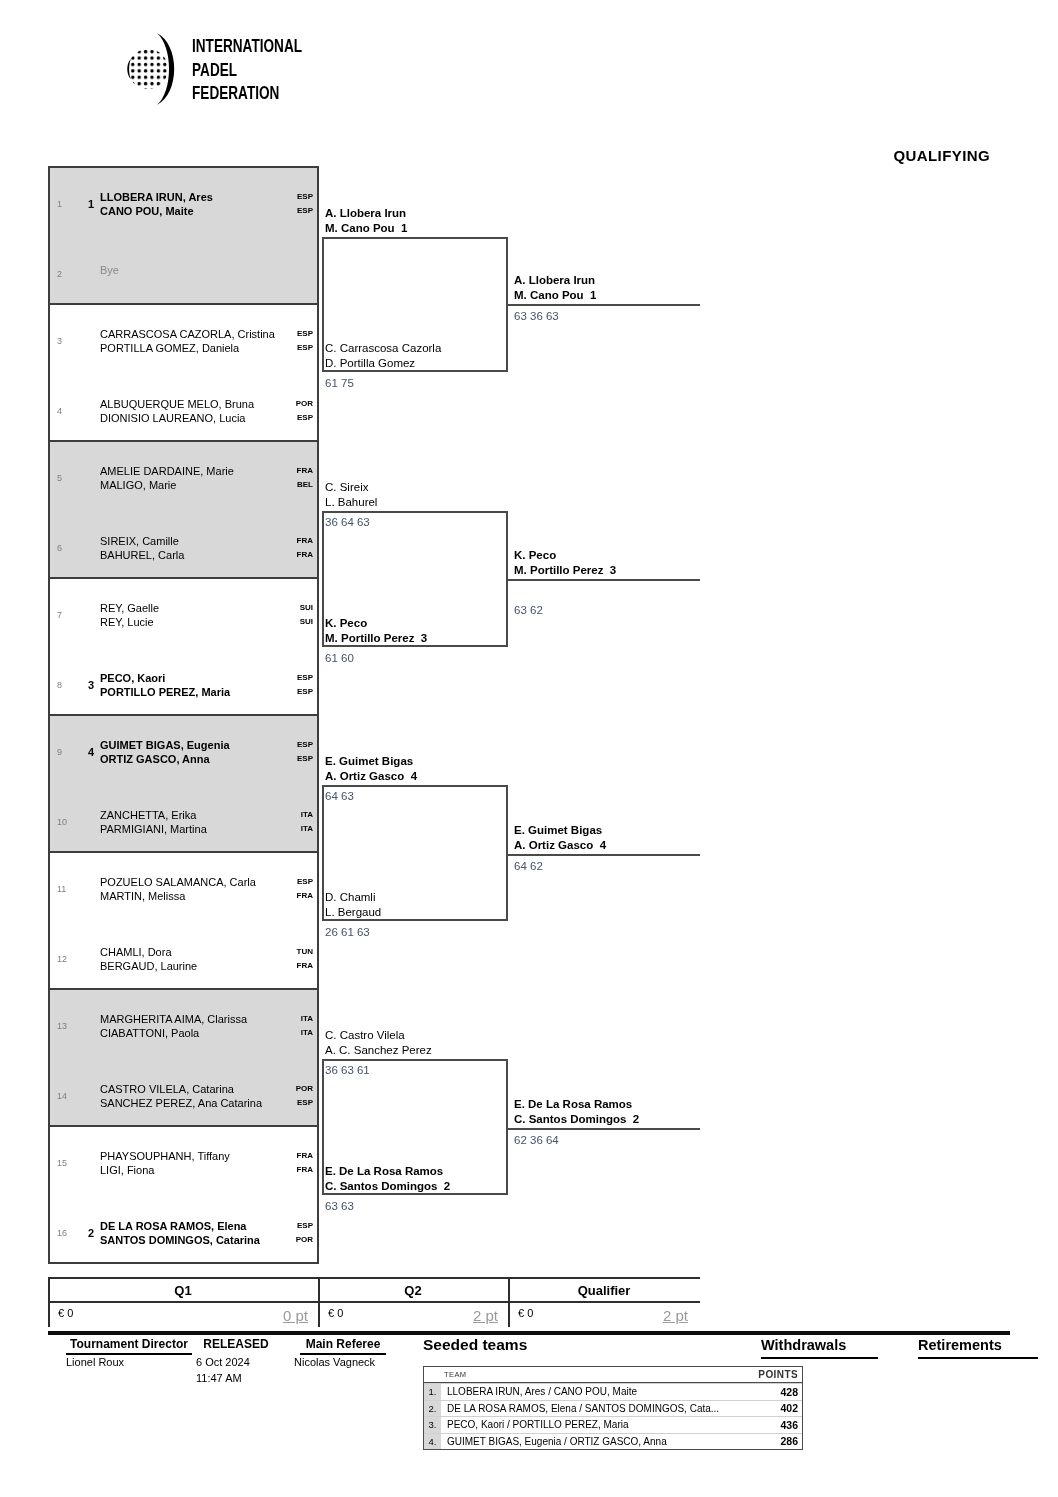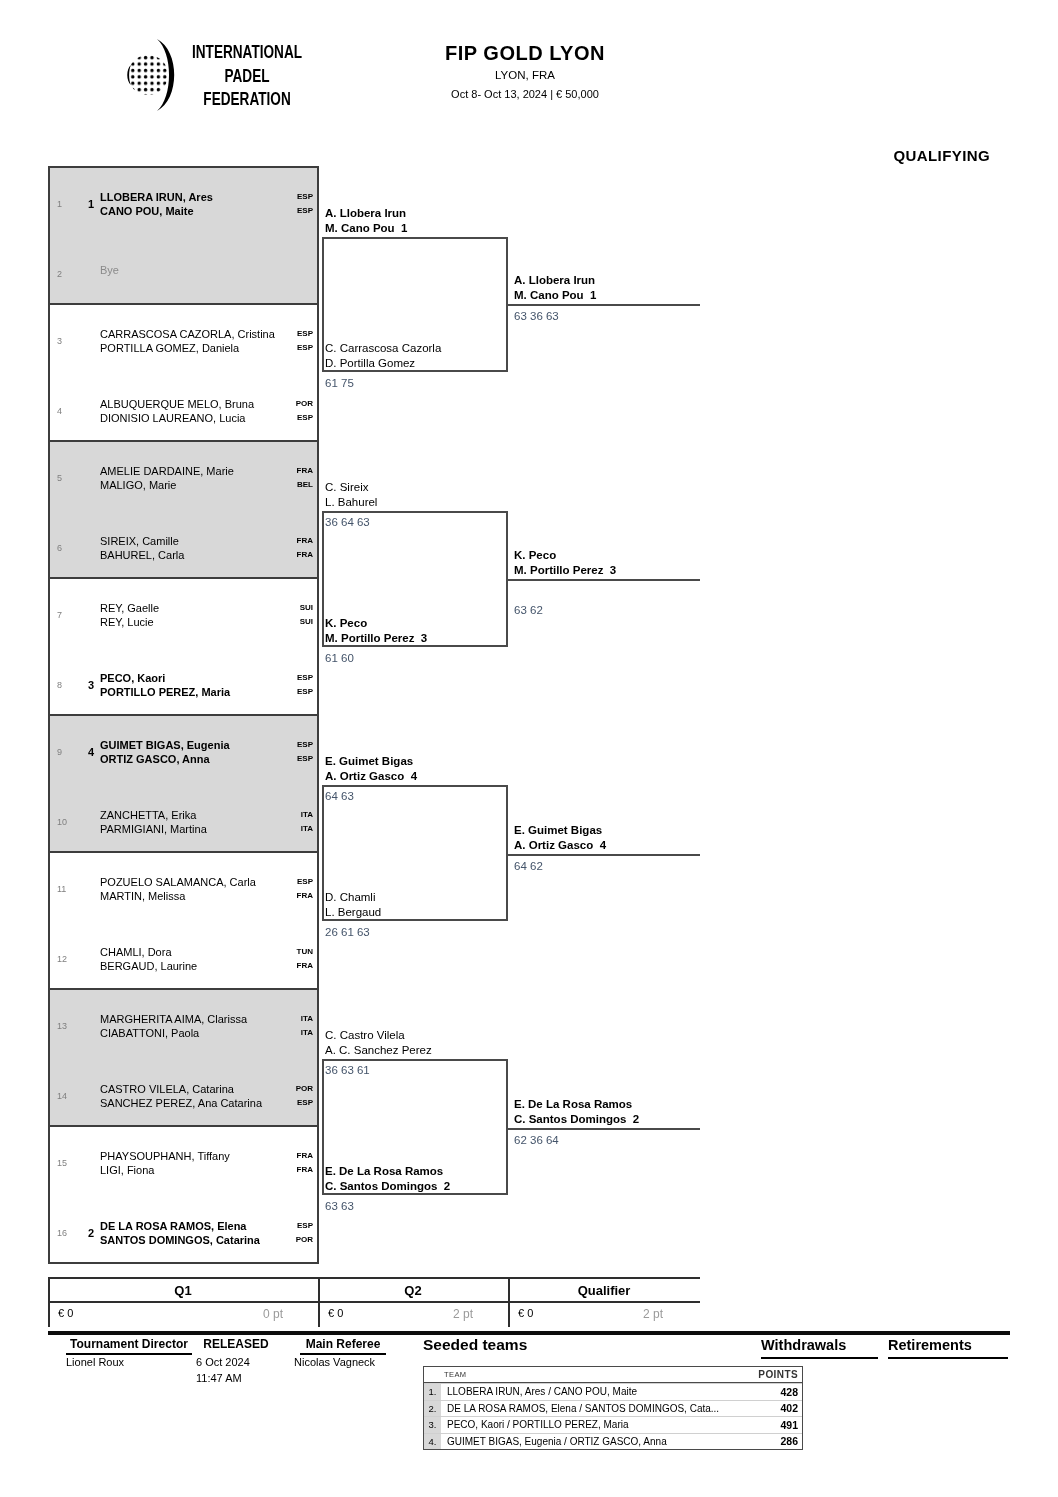--- a/index.html
+++ b/index.html
@@ -1,21 +1,21 @@
 <!DOCTYPE html>
 <html><head>
 <meta charset="utf-8">
 <style>
   html,body{margin:0;padding:0;background:#888;}
   #page{position:relative;width:1058px;height:1497px;background:#ffffff;
         font-family:"Liberation Sans","DejaVu Sans",sans-serif;color:#000;overflow:hidden;}
   .abs{position:absolute;}
 
   
-  #logo{left:124px;top:36px;display:flex;align-items:center;text-align:center;}
+  #logo{left:124px;top:30px;display:flex;align-items:center;}
   #logo-text{margin-left:6px;font-weight:bold;font-size:17px;line-height:21px;
              transform:scale(0.8,1.12);transform-origin:left center;letter-spacing:0;}
   #title-block{left:360px;top:42px;width:330px;text-align:center;}
   #evt-title{font-size:20px;font-weight:bold;letter-spacing:.5px;}
   #evt-loc{font-size:11.5px;margin-top:4px;}
   #evt-date{font-size:11px;margin-top:7px;}
   #stage-label{top:147px;right:68px;font-size:15px;font-weight:bold;letter-spacing:.4px;}
 
   
   #q1col{left:48px;top:166px;width:271px;height:1098px;border:2px solid #3d3d3d;box-sizing:border-box;}
@@ -39,21 +39,21 @@
   .score{font-size:11.5px;color:#44546a;white-space:pre;}
   .q2text{left:325px;}
   .qline{left:508px;width:192px;height:2px;background:#4a4a4a;}
   .qtext{left:514px;}
 
   
   .fline{left:48px;width:652px;height:2px;background:#2e2e2e;}
   .fdiv{width:2px;height:50px;top:1277px;background:#2e2e2e;}
   .rlabel{top:1281px;height:19px;font-size:13px;font-weight:bold;text-align:center;line-height:19px;}
   .rprize{top:1307px;font-size:11px;}
-  .rpts{top:1307px;font-size:12px;color:#9a9a9a;text-align:center;}
+  .rpts{top:1307px;font-size:15px;color:#9a9a9a;text-align:right;text-decoration:underline;}
   #thickline{left:48px;top:1331px;width:962px;height:4px;background:#0d0d0d;}
 
   
   .o-label{font-size:12px;font-weight:bold;text-align:center;}
   .o-label.ul{border-bottom:2px solid #000;padding-bottom:2px;}
   .o-val{font-size:11px;text-align:left;}
   #seeded-title{left:423px;top:1336px;font-size:15.5px;font-weight:bold;}
   #seeded-table{left:423px;top:1366px;width:380px;border:1.5px solid #4a4a4a;box-sizing:border-box;background:#fff;}
   .st-head{display:flex;height:15px;align-items:center;border-bottom:1.5px solid #4a4a4a;}
   .st-head .h-team{font-size:7.5px;color:#333;letter-spacing:.4px;padding-left:20px;}
@@ -81,25 +81,20 @@
       <circle cx="24" cy="39" r="20" fill="url(#ipfdots)"></circle>
       <path d="M33 3 C 56 15, 56 63, 33 75 C 49 61, 49 17, 33 3 Z" fill="#000"></path>
     </svg>
     <div id="logo-text">
       <div>INTERNATIONAL</div>
       <div>PADEL</div>
       <div>FEDERATION</div>
     </div>
   </div>
 
-  <div class="abs" id="title-block">
-    <div id="evt-title">FIP GOLD LYON</div>
-    <div id="evt-loc">LYON, FRA</div>
-    <div id="evt-date">Oct 8- Oct 13, 2024  |  € 50,000</div>
-  </div>
 
   <div class="abs" id="stage-label">QUALIFYING</div>
 
   <div class="abs" id="q1col">
     <div class="q1box shaded" style="top:0;"></div>
     <div class="q1box" style="top:137px;"></div>
     <div class="q1box shaded" style="top:274px;"></div>
     <div class="q1box" style="top:411px;"></div>
     <div class="q1box shaded" style="top:548px;"></div>
     <div class="q1box" style="top:685px;"></div>
@@ -322,25 +317,25 @@
       <span class="st-pts">428</span>
     </div>
     <div class="st-row">
       <span class="st-num">2.</span>
       <span class="st-team">DE LA ROSA RAMOS, Elena / SANTOS DOMINGOS, Cata...</span>
       <span class="st-pts">402</span>
     </div>
     <div class="st-row">
       <span class="st-num">3.</span>
       <span class="st-team">PECO, Kaori / PORTILLO PEREZ, Maria</span>
-      <span class="st-pts">491</span>
+      <span class="st-pts">436</span>
     </div>
     <div class="st-row">
       <span class="st-num">4.</span>
       <span class="st-team">GUIMET BIGAS, Eugenia / ORTIZ GASCO, Anna</span>
       <span class="st-pts">286</span>
     </div>
   </div>
 
   <div class="abs wd-label" style="left:761px;top:1337px;width:117px;">Withdrawals</div>
-  <div class="abs wd-label" style="left:888px;top:1337px;width:120px;">Retirements</div>
+  <div class="abs wd-label" style="left:918px;top:1337px;width:120px;">Retirements</div>
 
 </div>
 
 </body></html>

